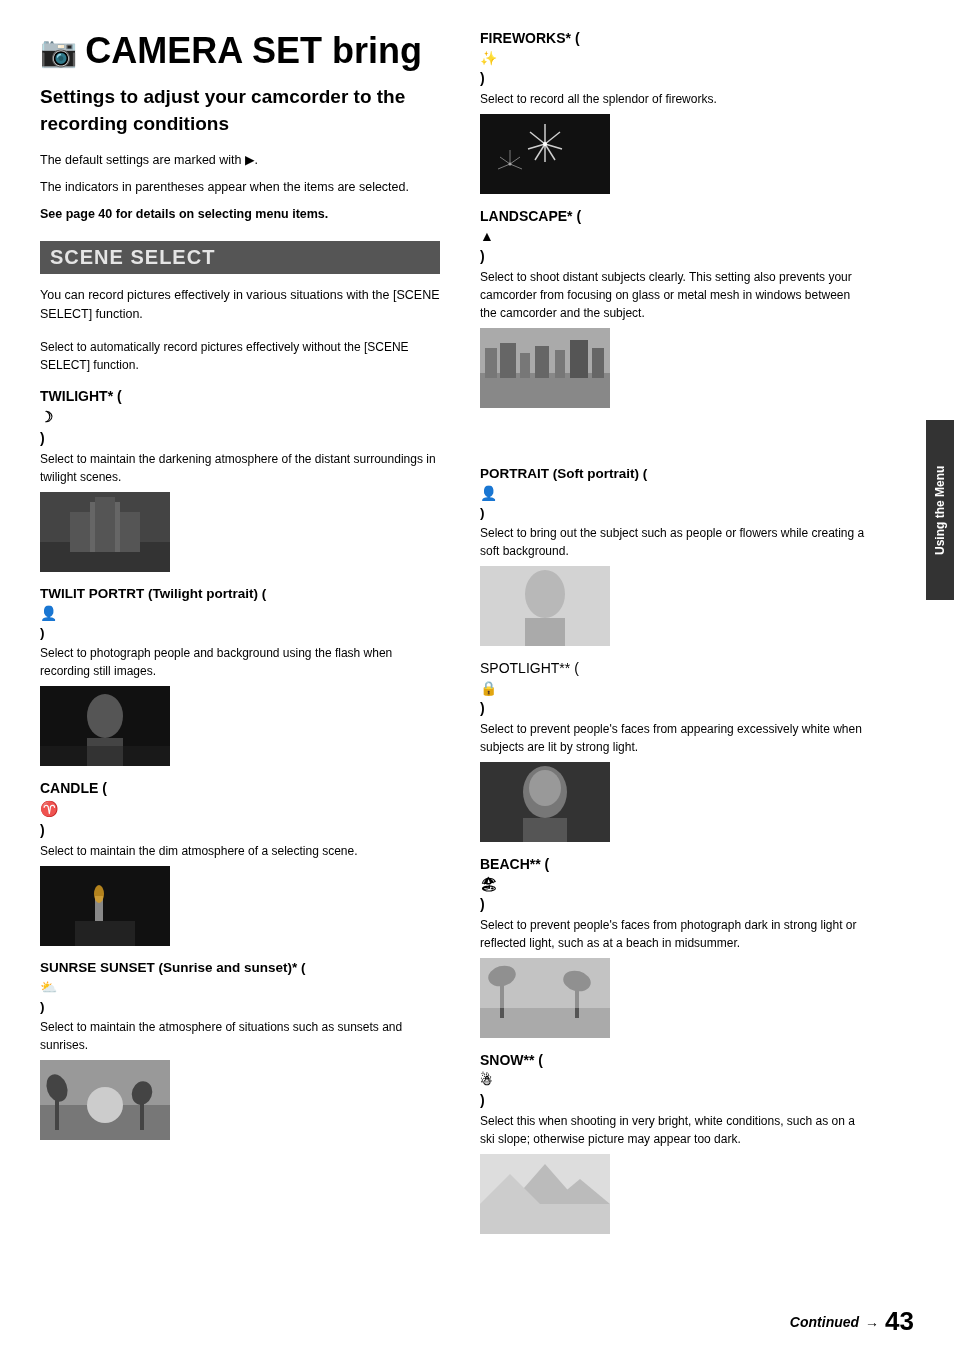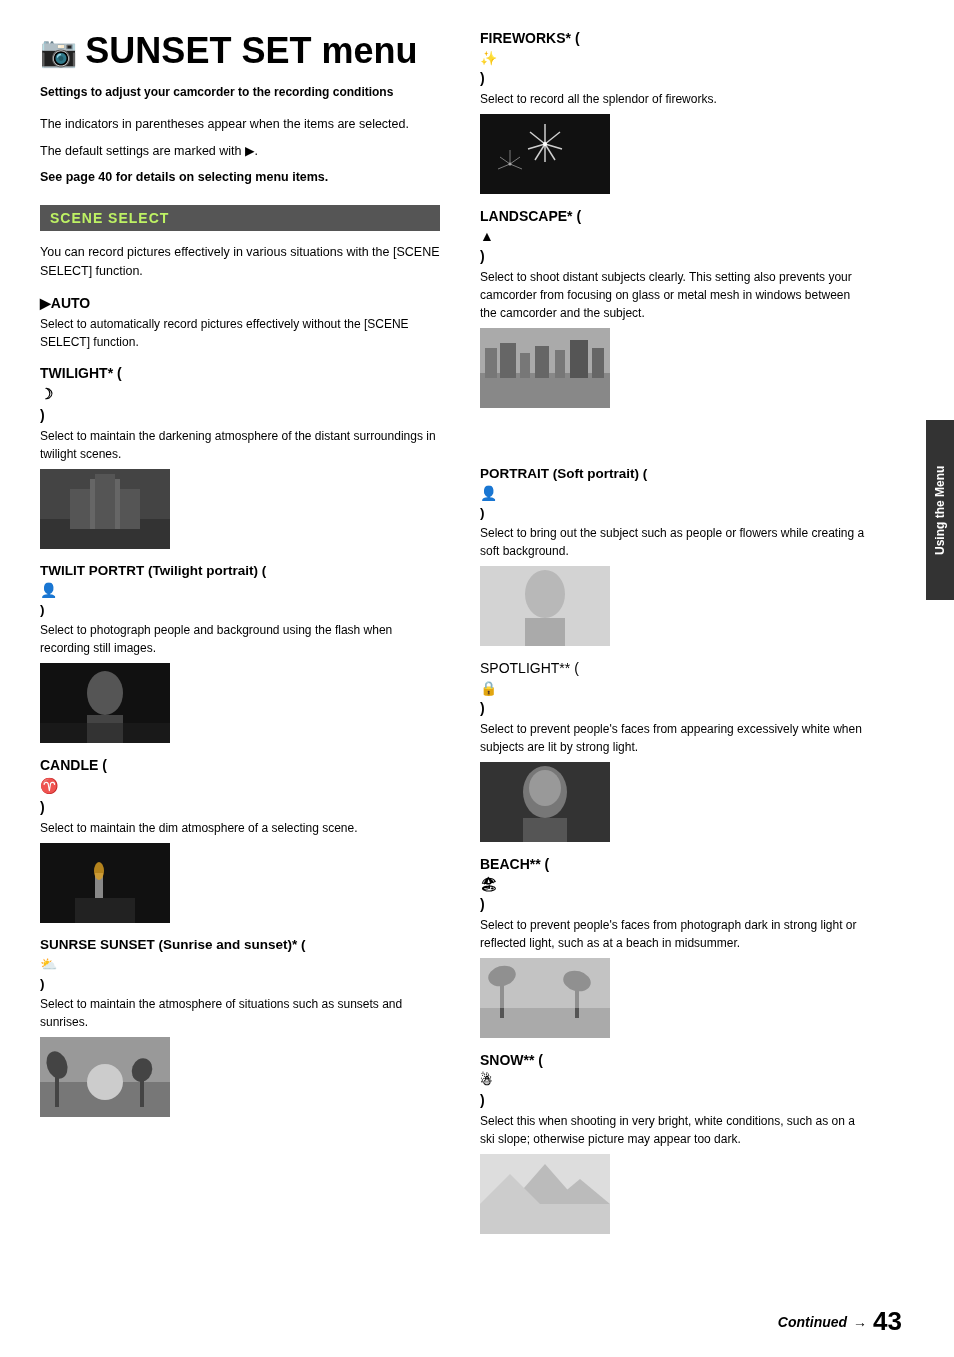--- a/index.html
+++ b/index.html
@@ -53,36 +53,36 @@
       margin-bottom: 12px;
       display: flex;
       align-items: center;
       gap: 8px;
     }
     .title-icon {
       font-size: 30px;
     }
     .subtitle {
       font-weight: bold;
-      font-size: 12px;
+      font-size: 19px;
       margin-bottom: 14px;
       line-height: 1.4;
     }
     .intro-text {
       font-size: 12.5px;
       line-height: 1.5;
       margin-bottom: 8px;
     }
     .bold-text {
       font-weight: bold;
     }
     .section-header {
       background: #555;
-      color: #bef264;
-      font-size: 14px;
+      color: #e5e5e5;
+      font-size: 20px;
       font-weight: 900;
       padding: 5px 10px;
       margin: 18px 0 12px 0;
       letter-spacing: 1px;
     }
     .scene-intro {
       font-size: 12.5px;
       line-height: 1.5;
       margin-bottom: 14px;
     }
@@ -141,21 +141,21 @@
     }
     .img-beach {
       background: linear-gradient(180deg, #bbb 0%, #999 50%, #aaa 100%);
     }
     .img-snow {
       background: linear-gradient(180deg, #eee 0%, #ccc 50%, #bbb 100%);
     }
     .page-bottom {
       position: absolute;
       bottom: 20px;
-      right: 52px;
+      right: 40px;
       display: flex;
       align-items: center;
       gap: 6px;
       font-size: 14px;
     }
     .continued-text {
       font-style: italic;
       font-weight: bold;
     }
     .page-number {
@@ -168,41 +168,38 @@
   </style>
 </head>
 <body>
 
 <div class="page-container">
 
   <div class="left-col">
 
     <div class="page-title">
       <span class="title-icon">📷</span>
-      <span>SUNSET SET menu</span>
+      <span>CAMERA SET bring</span>
     </div>
 
     <div class="subtitle">Settings to adjust your camcorder to the recording conditions</div>
 
+    <div class="intro-text">
+      <span>The default settings are marked with ▶.</span>
+    </div>
     <div class="intro-text">
       <span>The indicators in parentheses appear when the items are selected.</span>
     </div>
-    <div class="intro-text">
-      <span>The default settings are marked with ▶.</span>
-    </div>
     <div class="intro-text bold-text">See page 40 for details on selecting menu items.</div>
 
     <div class="section-header">SCENE SELECT</div>
 
     <div class="scene-intro">You can record pictures effectively in various situations with the [SCENE SELECT] function.</div>
 
     <div class="scene-item">
-      <div class="scene-item-title">
-        <span>▶AUTO</span>
-      </div>
       <div class="scene-item-desc">Select to automatically record pictures effectively without the [SCENE SELECT] function.</div>
     </div>
 
     <div class="scene-item">
       <div class="scene-item-title">
         <span style="font-weight:bold;font-size:14px;">TWILIGHT* (</span>
         <span style="font-size:15px;">☽</span>
         <span style="font-weight:bold;font-size:14px;">)</span>
       </div>
       <div class="scene-item-desc">Select to maintain the darkening atmosphere of the distant surroundings in twilight scenes.</div>

